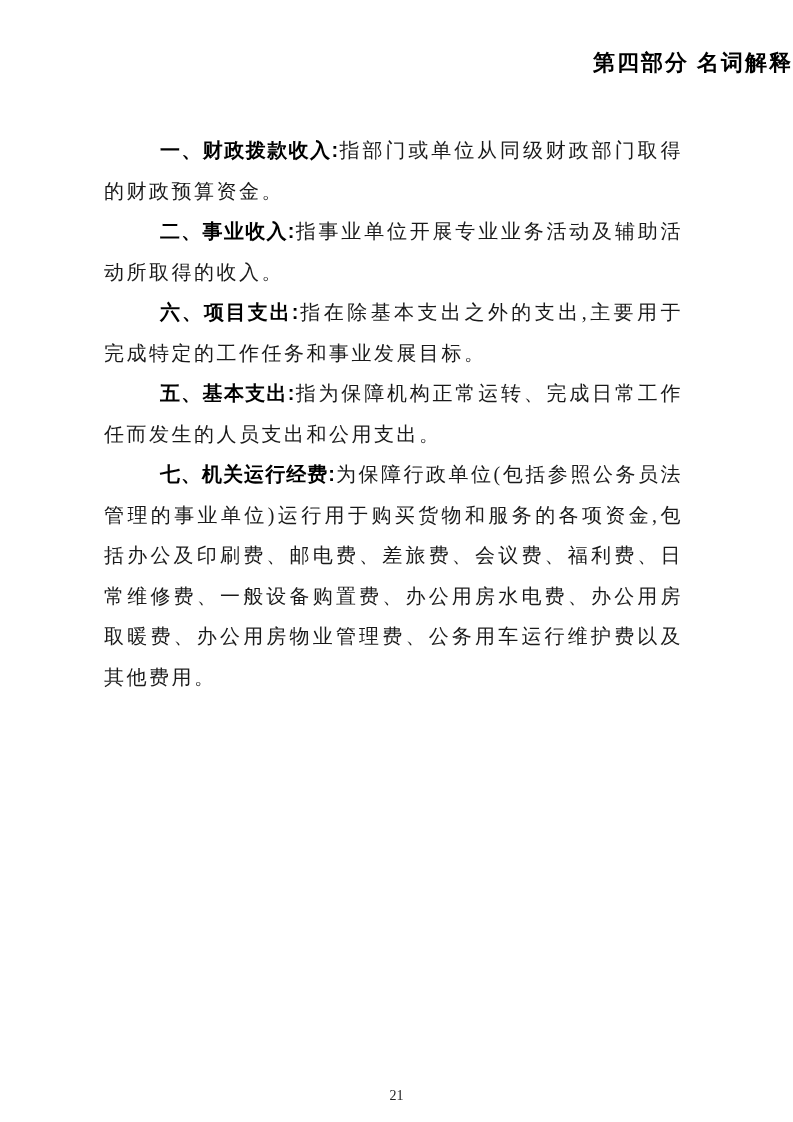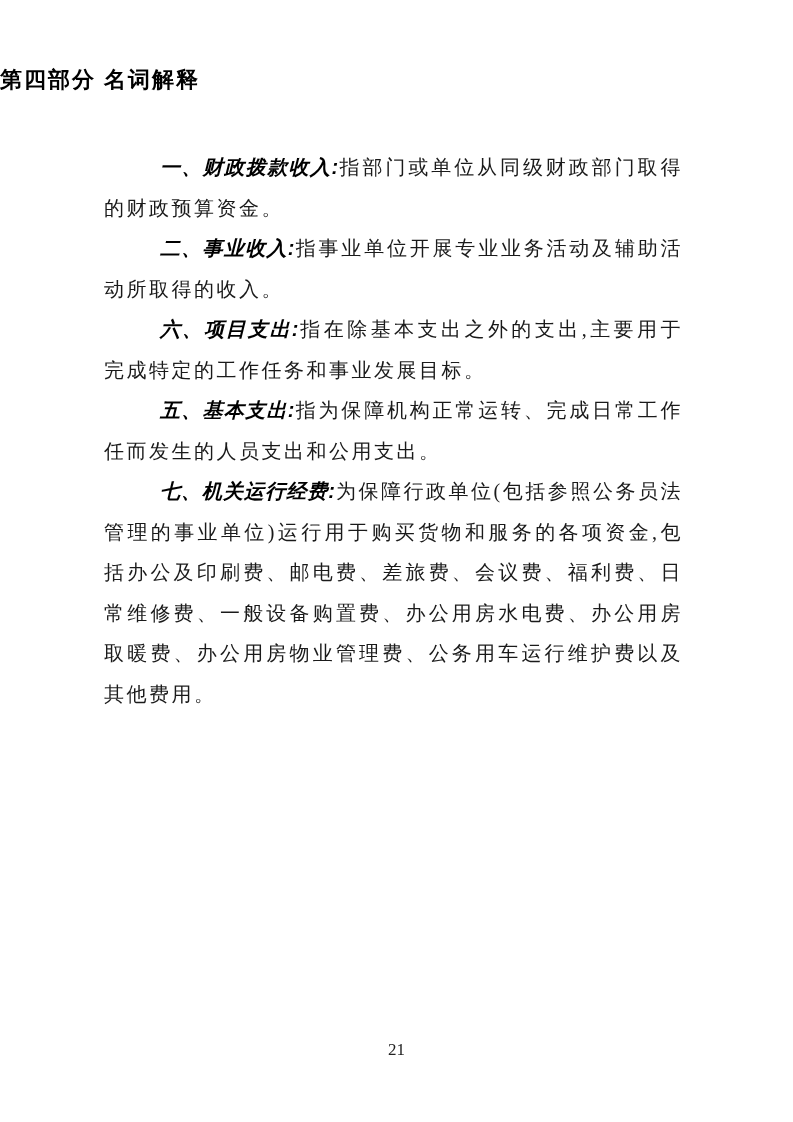--- a/index.html
+++ b/index.html
@@ -11,22 +11,22 @@
     overflow: hidden;
     font-family: "Liberation Serif", serif;
     color: #111111;
   }
   .page {
     position: absolute;
     inset: 0;
     background: #ffffff;
   }
   .doc-title {
-    margin-top: 65px;
-    text-align: left;
+    margin-top: 48px;
+    text-align: right;
     font-family: "Liberation Sans", sans-serif;
     font-weight: bold;
     font-size: 22px;
     letter-spacing: 2px;
     color: #000000;
   }
   .content {
     margin: 52px 110px 0 104px; 
   }
   .content p {
@@ -35,32 +35,31 @@
     text-align: justify;
     text-indent: 56px; 
     letter-spacing: 2.5px;
     color: #1a1a1a;
   }
   .term {
     font-family: "Liberation Sans", sans-serif;
     font-weight: bold;
     letter-spacing: 1px;
     color: #000000;
-    font-style: italic;
   }
   .definition {
     font-family: "Liberation Serif", serif;
   }
   .page-number {
     position: absolute;
     left: 0;
     right: 0;
-    top: 1040px;
+    top: 1088px;
     text-align: center;
-    font-size: 17px;
+    font-size: 14px;
     font-family: "Liberation Serif", serif;
     color: #222222;
   }
 </style>
 </head>
 <body>
 
 <div class="page">
 
   <h1 class="doc-title">第四部分 名词解释</h1>

